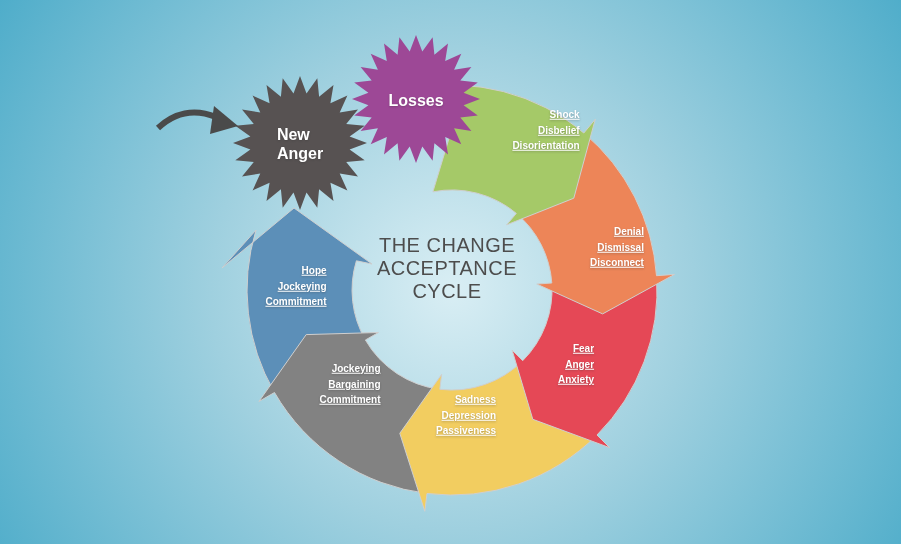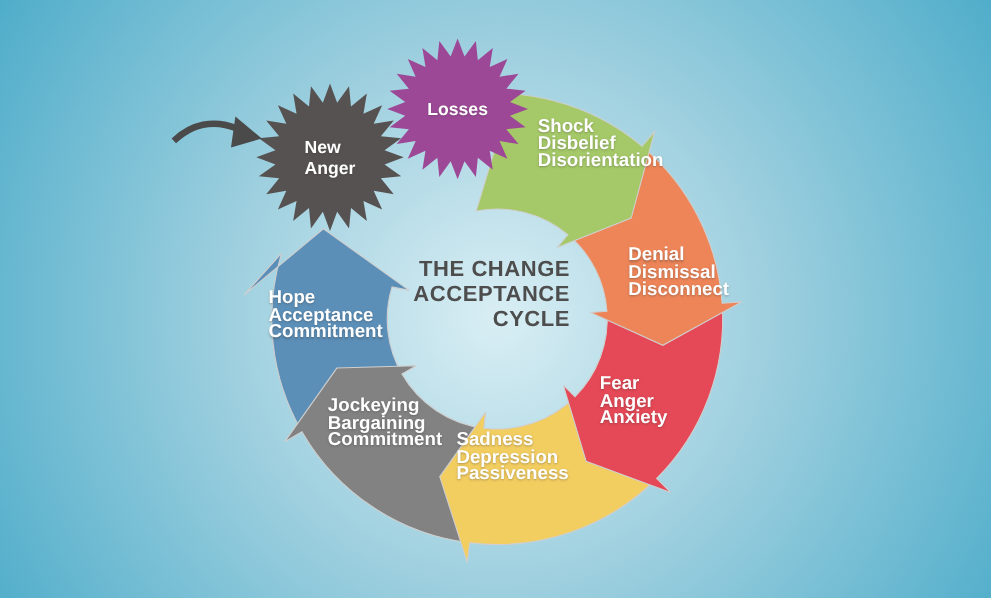--- a/index.html
+++ b/index.html
@@ -6,30 +6,31 @@
   #scene{
     position:relative;
     width:901px;height:544px;
     overflow:hidden;
     font-family:"Liberation Sans", sans-serif;
   }
   #diagram{position:absolute;left:0;top:0;width:901px;height:544px;}
   .title{
     position:absolute;left:447px;top:268px;
     transform:translate(-50%,-50%);
-    font-size:20px;font-weight:bold;
-    text-align:right;white-space:pre-line;line-height:23px;
+    font-size:20px;font-weight:normal;
+    text-align:center;white-space:pre-line;line-height:23px;
     letter-spacing:.5px;
   }
   .stage-label{
     position:absolute;transform:translate(-50%,-50%);
-    font-size:17px;font-weight:bold;color:#fff;
-    text-align:left;white-space:pre-line;line-height:15.5px;
+    font-size:10px;font-weight:bold;color:#fff;
+    text-align:right;white-space:pre-line;line-height:15.5px;
     text-shadow:0 1px 2px rgba(50,50,50,.35);
     pointer-events:none;
+    text-decoration:underline;
   }
   .star-label{
     position:absolute;transform:translate(-50%,-50%);
     font-size:16px;font-weight:bold;color:#fff;
     text-align:left;white-space:pre-line;line-height:19px;
     text-shadow:0 1px 2px rgba(50,50,50,.3);
     pointer-events:none;
   }
 </style>
 </head>
@@ -68,19 +69,19 @@
       <div class="stage-label" style="left: 576px; top: 364px; color: rgb(255, 255, 255);">Fear
 Anger
 Anxiety</div>
       <div class="stage-label" style="left: 466px; top: 415px; color: rgb(255, 255, 255);">Sadness
 Depression
 Passiveness</div>
       <div class="stage-label" style="left: 350px; top: 384px; color: rgb(255, 255, 255);">Jockeying
 Bargaining
 Commitment</div>
       <div class="stage-label" style="left: 296px; top: 286px; color: rgb(255, 255, 255);">Hope
-Acceptance
+Jockeying
 Commitment</div>
       <div class="star-label" style="left: 416px; top: 100px; font-size: 16px; color: rgb(255, 255, 255);">Losses</div>
       <div class="star-label" style="left: 300px; top: 144px; font-size: 16px; color: rgb(255, 255, 255);">New
 Anger</div>
     </div>
 </div>
 
 </body></html>

